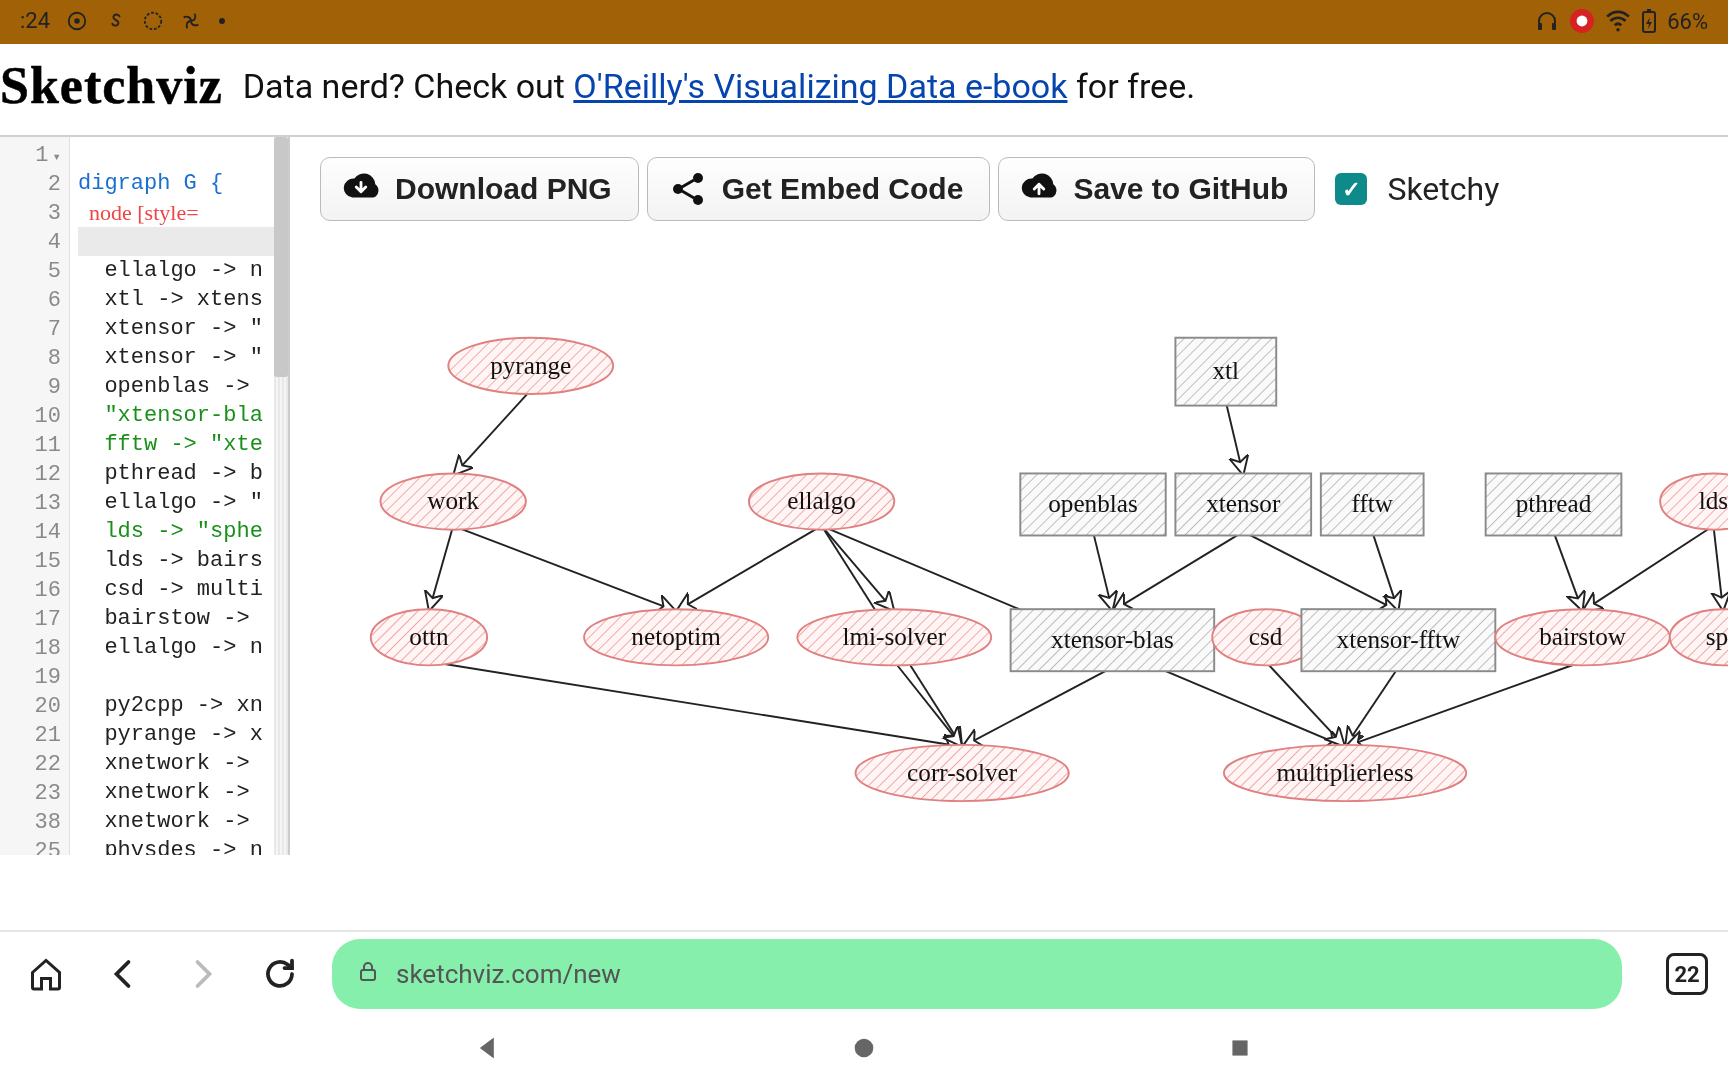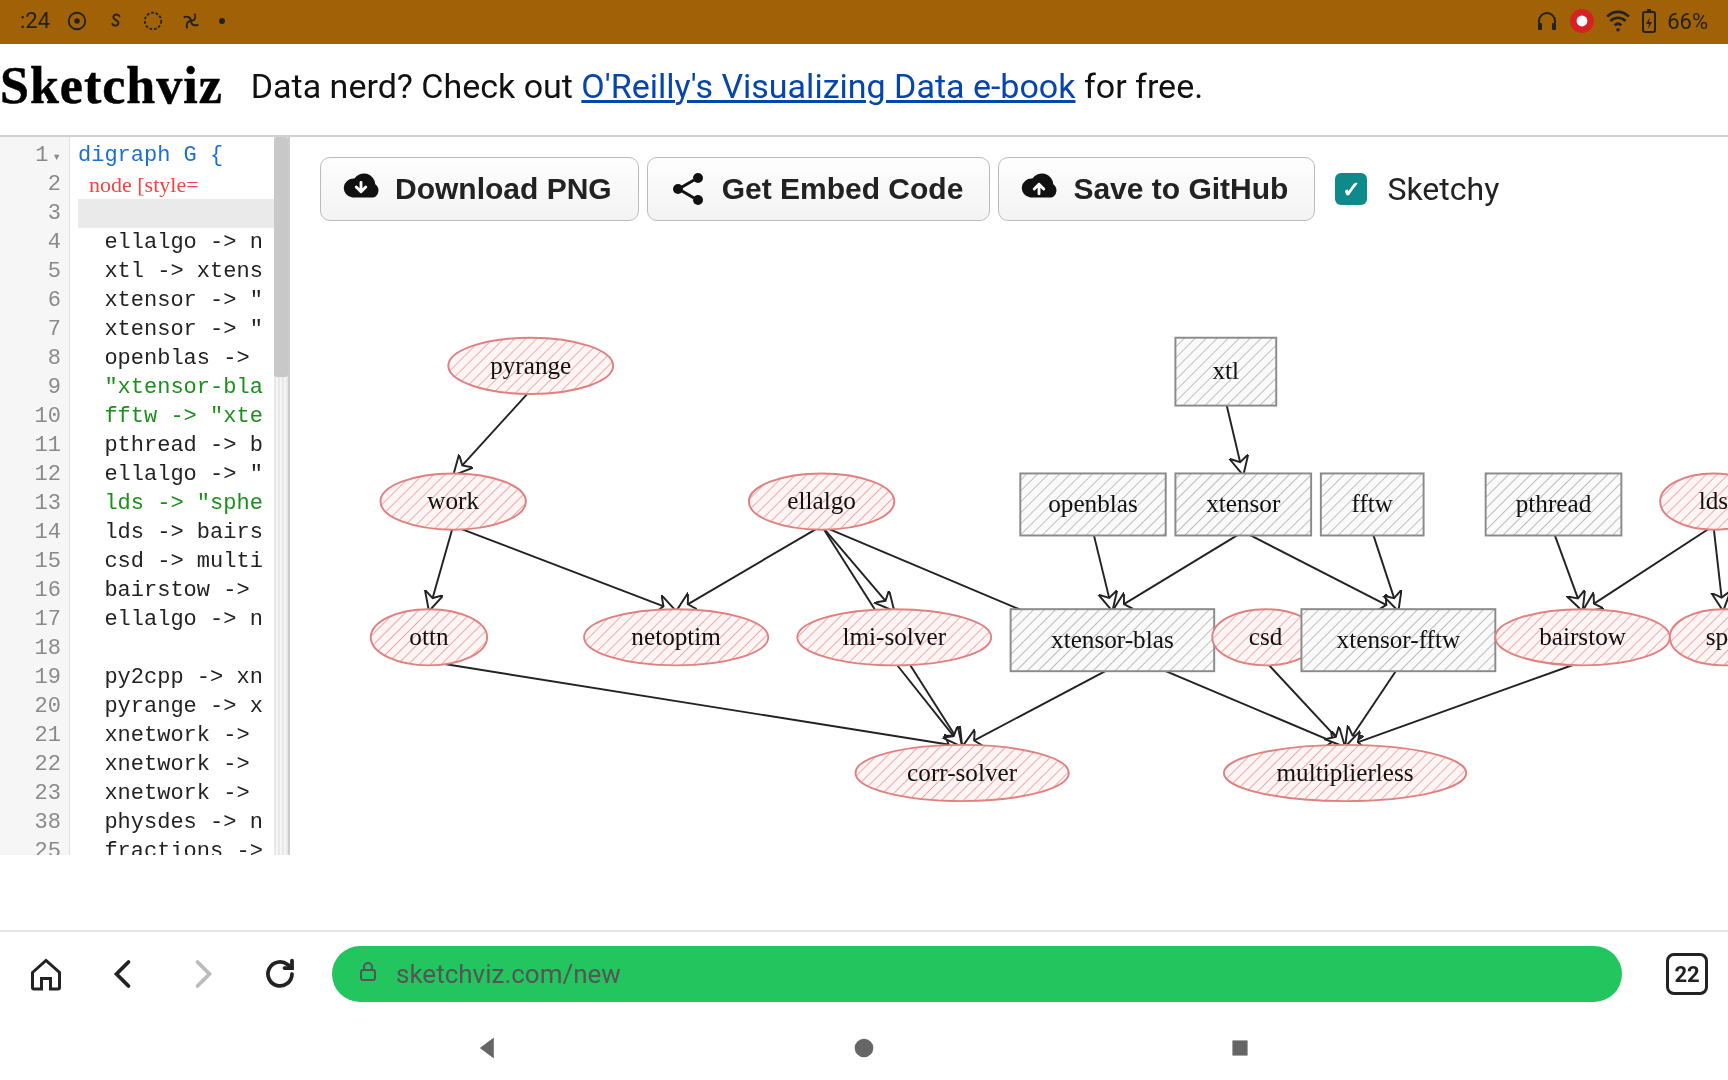--- a/index.html
+++ b/index.html
@@ -6,34 +6,34 @@
   html, body { margin:0; padding:0; width:1728px; height:1080px; font-family: -apple-system, BlinkMacSystemFont, "Segoe UI", Roboto, Arial, sans-serif; background:#fff; color:#222; }
 
   
   .status-bar { display:flex; justify-content:space-between; align-items:flex-start; padding:8px 20px; font-size:22px; height:44px; background:#a16207; }
   .status-left, .status-right { display:flex; align-items:center; gap:16px; }
   .status-right { gap:10px; }
   .status-icon { display:inline-flex; align-items:center; justify-content:center; }
   .battery-text { font-size:22px; }
 
   
-  .header { display:flex; align-items:center; gap:28px; padding:12px 0 20px 0; background:#fff; }
+  .header { display:flex; align-items:center; gap:20px; padding:12px 0 20px 0; background:#fff; }
   .logo { font-family: Georgia, "Times New Roman", serif; font-size:52px; font-weight:700; letter-spacing:1px; color:#000; -webkit-text-stroke:0.5px #000; }
   .promo { font-size:34px; color:#111;text-align:center; }
   .promo a { color:#0645ad; text-decoration:underline; }
 
   
   .main { display:flex; height:720px; border-top:2px solid #d0d0d0; }
 
   
   .editor { width:290px; display:flex; font-family: "Menlo","Consolas","Courier New",monospace; font-size:22px; line-height:29px; border-right:2px solid #ccc; position:relative; overflow:hidden; }
   .gutter { width:70px; background:#f6f6f6; color:#8a8a8a; text-align:right; padding:4px 8px 4px 2px; border-right:1px solid #e0e0e0; }
   .gutter .ln { height:29px; }
   .gutter .ln.fold::after { content:"▾"; font-size:14px; color:#888; margin-left:4px; }
-  .code { flex:1; padding:4px 0 4px 8px; white-space:pre; overflow:hidden; position:relative; }
+  .code { flex:1; padding:4px 0 4px 8px; white-space:pre; overflow:hidden; position:relative;margin-top:28px; }
   .code .line { height:29px; }
   .code .line.active { background:#eaeaea; }
   .kw { color:#1a6fcf; }
   .attr { color:#ef4444;font-family:Liberation Serif, serif; }
   .str { color:#1a8f1a; }
 
   .editor-scrollbar { position:absolute; right:0; top:0; bottom:0; width:14px; background:repeating-linear-gradient(90deg,#e8e8e8,#e8e8e8 2px,#f5f5f5 2px,#f5f5f5 4px); }
   .editor-scrollbar .thumb { position:absolute; left:0; right:0; top:0; height:240px; background:#c8c8c8; border-radius:3px; }
 
   
@@ -52,21 +52,21 @@
   .graph-node-rect { fill:#fafafa; stroke:#8a8a8a; stroke-width:2; }
   .hatch { fill:url(#hatch-pink); }
   .hatch-grey { fill:url(#hatch-grey); }
   .graph-label { font-family: Georgia,"Times New Roman",serif; font-size:26px; text-anchor:middle; dominant-baseline:middle; fill:#111; }
   .edge { stroke:#222; stroke-width:2; fill:none; }
 
   
   .browser-bar { position:absolute; left:0; right:0; bottom:64px; height:86px; display:flex; align-items:center; gap:26px; padding:0 20px; background:#fff; border-top:2px solid #e6e6e6; }
   .nav-icon { width:52px; height:52px; display:inline-flex; align-items:center; justify-content:center; color:#444; }
   .nav-icon.disabled { color:#bbb; }
-  .urlbar { flex:1; height:56px; border-radius:28px; background:#22c55e; display:flex; align-items:center; gap:16px; padding:0 24px; color:#555; font-size:26px; max-width:1290px;text-align:center; }
+  .urlbar { flex:1; height:70px; border-radius:28px; background:#86efac; display:flex; align-items:center; gap:16px; padding:0 24px; color:#555; font-size:26px; max-width:1290px;text-align:center; }
   .urlbar .lock { color:#555; }
   .tab-count { width:42px; height:42px; border:3px solid #222; border-radius:8px; display:inline-flex; align-items:center; justify-content:center; font-size:22px; font-weight:700; margin-left:auto; }
 
   
   .sys-nav { position:absolute; left:0; right:0; bottom:0; height:64px; display:flex; align-items:center; justify-content:space-around; background:#fff; padding:0 300px; }
   .sys-btn { width:36px; height:36px; display:inline-flex; align-items:center; justify-content:center; color:#666; }
 
 </style>
 </head>
 <body>

